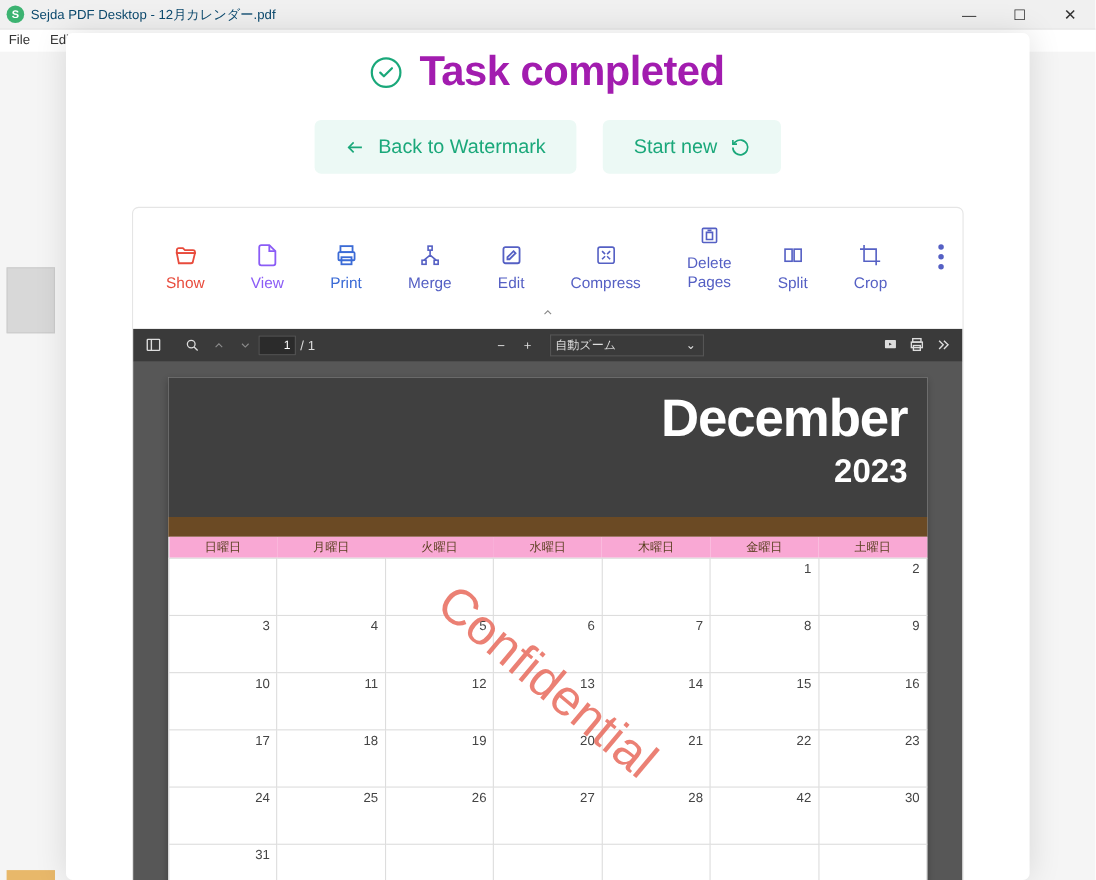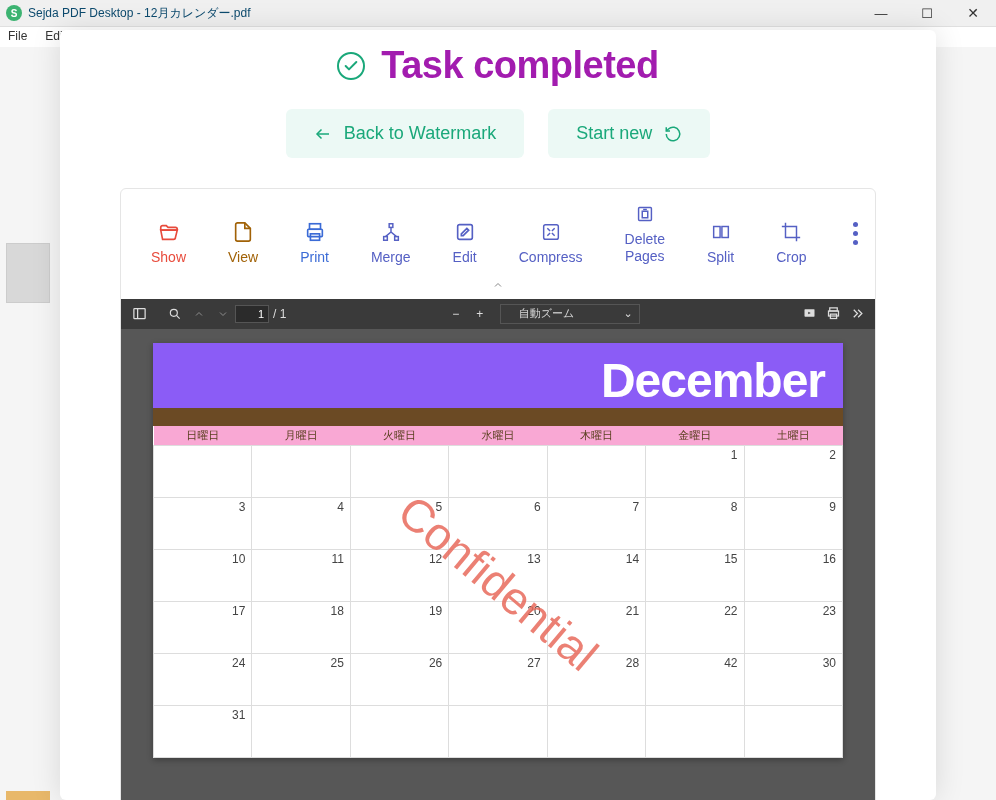--- a/index.html
+++ b/index.html
@@ -38,42 +38,42 @@
   .actions button { border:none; background:#ecf9f5; color:#1aa87a; font-size:18px; padding:14px 28px; border-radius:6px; display:flex; align-items:center; gap:12px; font-weight:500; cursor:pointer; }
   .actions svg { width:18px; height:18px; }
 
   
   .tool-panel { margin:30px 60px 0 60px; background:#fff; border:1px solid #e5e5e5; border-radius:6px 6px 0 0; overflow:hidden; }
   .toolbar { display:flex; padding:14px 30px 8px 30px; align-items:flex-end; }
   .tool { display:flex; flex-direction:column; align-items:center; gap:6px; margin-right:42px; font-size:14px; cursor:pointer; }
   .tool:last-of-type { margin-right:0; }
   .tool .ticon { width:22px; height:22px; display:flex; align-items:center; justify-content:center; }
   .tool.show { color:#e84b3c; }
-  .tool.view { color:#a16207; }
+  .tool.view { color:#8b5cf6; }
   .tool.print { color:#3b6bd6; }
   .tool.other { color:#5560c4; }
   .more-dots { margin-left:auto; display:flex; flex-direction:column; gap:4px; align-self:center; cursor:pointer; padding:4px;}
   .more-dots span { width:5px; height:5px; background:#5560c4; border-radius:50%; }
 
   .collapse { text-align:center; padding:4px 0; color:#777; cursor:pointer; }
 
   
   .pdfbar { height:30px; background:#3a3a3a; display:flex; align-items:center; color:#ddd; font-size:12px; padding:0 6px; }
   .pdfbar .ic { width:24px; height:24px; display:flex; align-items:center; justify-content:center; cursor:pointer; }
   .pdfbar .spacer { width:12px; }
   .pdfbar input.page { width:34px; height:18px; background:#2b2b2b; border:1px solid #555; color:#fff; text-align:right; font-size:11px; padding-right:4px;}
   .pdfbar .pagetot { margin-left:4px; }
-  .pdfbar .zoom-sel { background:#3a3a3a; border:1px solid #555; color:#ddd; font-size:11px; height:20px; width:140px; padding-left:18px; margin-left:8px; display:flex; align-items:center; justify-content:space-between; padding-right:6px; cursor:pointer;}
+  .pdfbar .zoom-sel { background:#3a3a3a; border:1px solid #555; color:#ddd; font-size:11px; height:20px; width:140px; padding-left:4px; margin-left:8px; display:flex; align-items:center; justify-content:space-between; padding-right:6px; cursor:pointer;}
   .pdfbar .grow { flex:1; }
 
   
   .pdfpage-wrap { background:#575757; padding:14px 32px 0 32px; height:500px; overflow:hidden; }
   .pdfpage { background:#fff; width:100%; position:relative; box-shadow:0 2px 6px rgba(0,0,0,0.3); }
 
-  .cal-header { background:#8b5cf6; padding:10px 18px 0 0; text-align:right; }
+  .cal-header { background:#404040; padding:10px 18px 24px 0; text-align:right; }
   .cal-header .month { color:#fff; font-size:48px; font-weight:700; letter-spacing:-1px; }
   .cal-header .year { color:#fff; font-size:30px; font-weight:700; margin-top:4px; }
   .cal-stripe { height:18px; background:#6b4a24; }
 
   table.cal { width:100%; border-collapse:collapse; table-layout:fixed; }
   table.cal th { background:#f9a8d4; color:#5a3f1f; font-size:11px; font-weight:normal; padding:2px 0; border:none; }
   table.cal td { border:1px solid #ddd; height:52px; vertical-align:top; text-align:right; padding:2px 6px; font-size:12px; color:#444; }
 
   .watermark { position:absolute; left:50%; top:58%; transform:translate(-50%,-50%) rotate(40deg); color:#e86b5c; font-size:46px; font-weight:400; opacity:0.85; white-space:nowrap; pointer-events:none; font-family: Arial, sans-serif;}
 </style>
@@ -285,20 +285,21 @@
             <polyline points="13 6 19 12 13 18"></polyline>
             <polyline points="6 6 12 12 6 18"></polyline>
           </svg>
         </div>
     </div>
 
     <div class="pdfpage-wrap">
       <div class="pdfpage">
         <div class="cal-header">
           <div class="month">December</div>
+          <div class="year">2023</div>
         </div>
         <div class="cal-stripe"></div>
         <table class="cal">
           <tbody>
               <tr>
             <th>日曜日</th>
             <th>月曜日</th>
             <th>火曜日</th>
             <th>水曜日</th>
             <th>木曜日</th>

